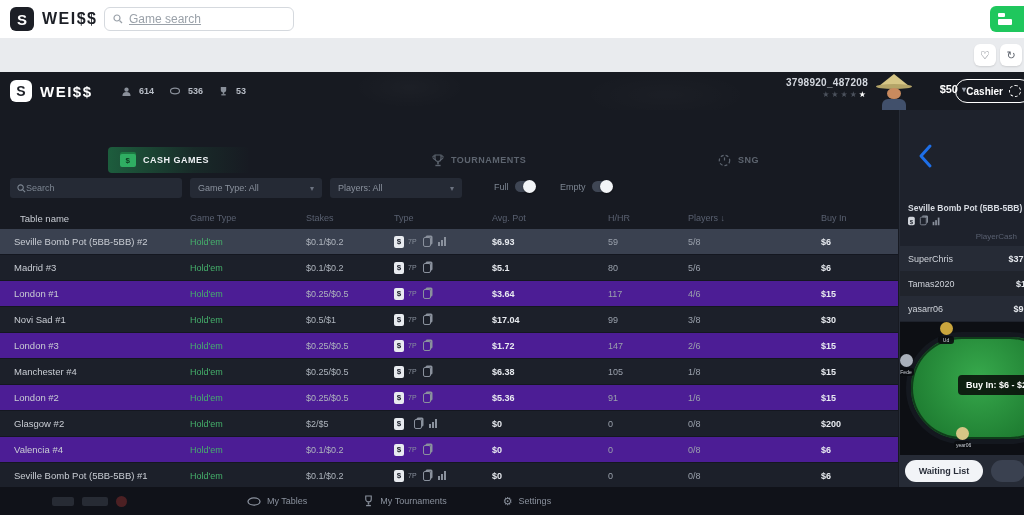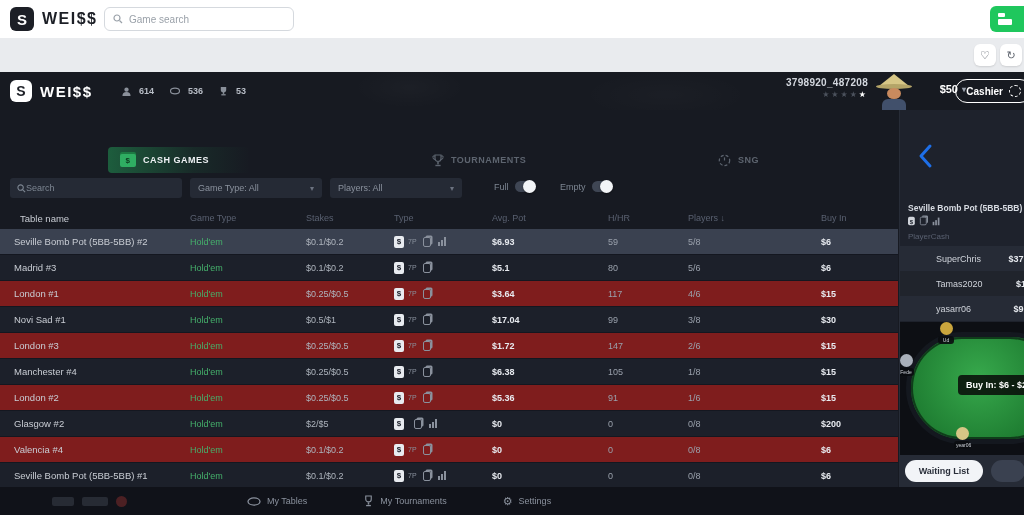--- a/index.html
+++ b/index.html
@@ -8,21 +8,21 @@
 
   
   .topbar { position:absolute; left:0; top:0; width:1024px; height:38px; background:#ffffff; z-index:6; }
   .logo { position:absolute; display:flex; align-items:center; gap:8px; }
   .logo-badge { width:24px; height:24px; border-radius:6px; background:#1c1f26; color:#fff; font-weight:bold;
     font-size:15px; display:flex; align-items:center; justify-content:center; }
   .logo-word { font-size:16px; font-weight:bold; color:#1c1f26; letter-spacing:1.5px; }
   .topbar .logo { left:10px; top:7px; }
   .game-search { position:absolute; left:104px; top:7px; width:190px; height:24px; border:1px solid #d5d9de;
     border-radius:6px; background:#fff; display:flex; align-items:center; padding:0 8px; gap:6px; }
-  .game-search span.ph { font-size:10px; color:#9aa1a9; }
+  .game-search span.ph { font-size:12px; color:#9aa1a9;text-decoration:underline; }
   .green-btn { position:absolute; left:990px; top:6px; width:44px; height:26px; background:#1fc75d; border-radius:6px;
     display:flex; align-items:center; justify-content:flex-start; padding-left:8px; gap:3px; }
   .register-ic { position:relative; width:14px; height:12px; }
   .register-ic i { position:absolute; background:#fff; border-radius:1px; }
   .register-ic i:nth-child(1){ left:0; top:0; width:7px; height:4px; }
   .register-ic i:nth-child(2){ left:0; bottom:0; width:14px; height:6px; }
 
   
   .subbar { position:absolute; left:0; top:38px; width:1024px; height:34px; background:#e9ebee; z-index:5; }
   .round-btn { position:absolute; top:6px; width:22px; height:22px; background:#fff; border-radius:6px;
@@ -79,21 +79,21 @@
   .f-toggle { position:absolute; top:3px; display:flex; align-items:flex-end; gap:6px; font-size:9px; color:#7c8591; }
   .track { width:20px; height:11px; border-radius:6px; background:#3f4654; position:relative; }
   .knob { position:absolute; right:-1px; top:-1px; width:13px; height:13px; border-radius:50%; background:#f2f4f7;
     box-shadow:0 1px 2px rgba(0,0,0,.4); }
 
   
   .grid-row { display:grid; grid-template-columns:190px 116px 88px 98px 116px 80px 133px 1fr; align-items:center; }
   .thead { position:absolute; left:0; top:207px; width:898px; height:22px; font-size:9px; color:#596070; }
   .thead .c1 { padding-left:20px; }
   .rows { position:absolute; left:0; top:229px; width:898px; height:258px; overflow:hidden; }
-  .trow { height:26px; font-size:9px; border-bottom:1px solid #141720; background:#7f1d1d; cursor:pointer; }
+  .trow { height:26px; font-size:9px; border-bottom:1px solid #141720; background:#4c1d95; cursor:pointer; }
   .trow:nth-child(even) { background:#1c202a; }
   .trow.sel { background:#3a4150; }
   .c1 { padding-left:14px; color:#c9cdd4; font-size:9.5px; white-space:nowrap; overflow:hidden; }
   .c-gt { color:#45b06b; }
   .c-st { color:#aeb4bd; }
   .c-strong { color:#e8ebf0; font-weight:bold; }
   .c-dim { color:#9aa1ac; }
   .type-cell { display:flex; align-items:center; gap:4px; }
   .tbadge { width:10px; height:12px; background:#e8ebf0; border-radius:2px; color:#20242e; font-size:8px;
     font-weight:bold; display:flex; align-items:center; justify-content:center; }
@@ -103,26 +103,26 @@
   .chart-ic i { width:2px; background:#8a919d; display:block; }
   .chart-ic i:nth-child(1){height:4px;} .chart-ic i:nth-child(2){height:6px;} .chart-ic i:nth-child(3){height:9px;}
 
   
   .panel { position:absolute; left:899px; top:110px; width:125px; height:377px; background:#1e222c;
     border-left:1px solid #272c37; overflow:hidden; z-index:3; }
   .collapse { position:absolute; left:14px; top:32px; width:24px; height:28px; cursor:pointer; }
   .p-title { position:absolute; left:8px; top:93px; width:117px; font-size:8.5px; font-weight:bold; color:#d7dbe2; white-space:nowrap; }
   .p-icons { position:absolute; left:8px; top:106px; display:flex; align-items:center; gap:4px; transform:scale(.85); transform-origin:left; }
   .p-lhead { position:absolute; left:0; top:118px; width:125px; height:18px; font-size:8px; color:#596070;
-    display:flex; justify-content:flex-start; padding:4px 8px 0; }
+    display:flex; justify-content:flex-end; padding:4px 8px 0; }
   .p-rows { position:absolute; left:0; top:136px; width:125px; }
   .p-row { height:25px; display:flex; align-items:center; justify-content:space-between; padding:0 8px;
     background:#262b36; font-size:9px; cursor:pointer; }
   .p-row:nth-child(even){ background:#20242c; }
-  .p-row .pname { color:#cfd3da;margin-left:28px; }
+  .p-row .pname { color:#cfd3da; }
   .p-row .pcash { color:#e8ebf0; font-weight:bold; white-space:nowrap; margin-right:-14px; }
   .preview { position:absolute; left:0; top:212px; width:125px; height:133px; background:#0d0f14; overflow:hidden; }
   .felt { position:absolute; left:6px; top:10px; width:160px; height:112px; border-radius:56px;
     background:radial-gradient(circle at 45% 40%, #37a94c, #1e7c31 70%, #155c24);
     border:5px solid #14181f; box-shadow:inset 0 0 0 2px #0f3d1a; }
   .buyin { position:absolute; left:58px; top:53px; width:110px; height:20px; background:rgba(8,10,8,.85);
     border-radius:4px; display:flex; align-items:center; padding-left:8px; color:#fff; font-size:9px; font-weight:bold; white-space:nowrap; }
   .seat { position:absolute; width:16px; text-align:center; }
   .seat .pin { width:13px; height:13px; border-radius:50%; margin:0 auto; }
   .seat .tag { margin-top:1px; background:rgba(10,12,16,.9); border-radius:3px; color:#cfd3da; font-size:5px;

